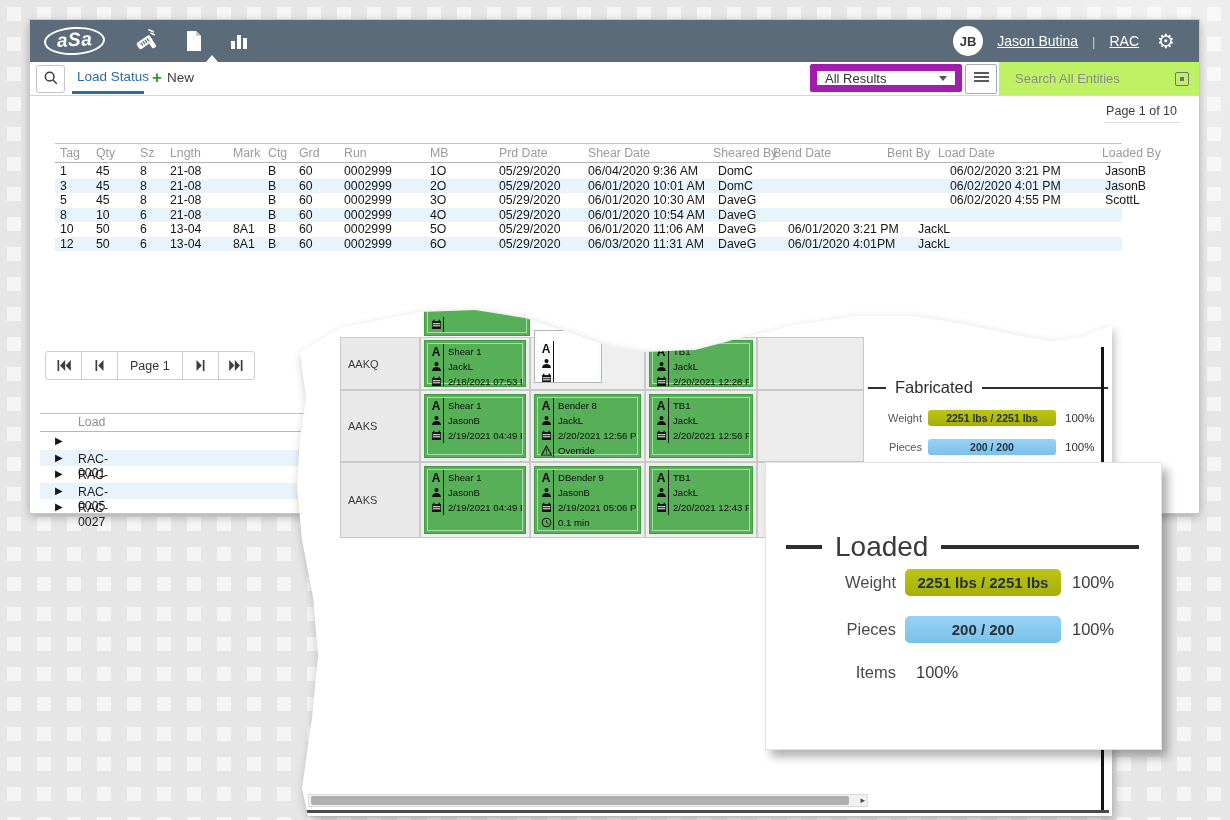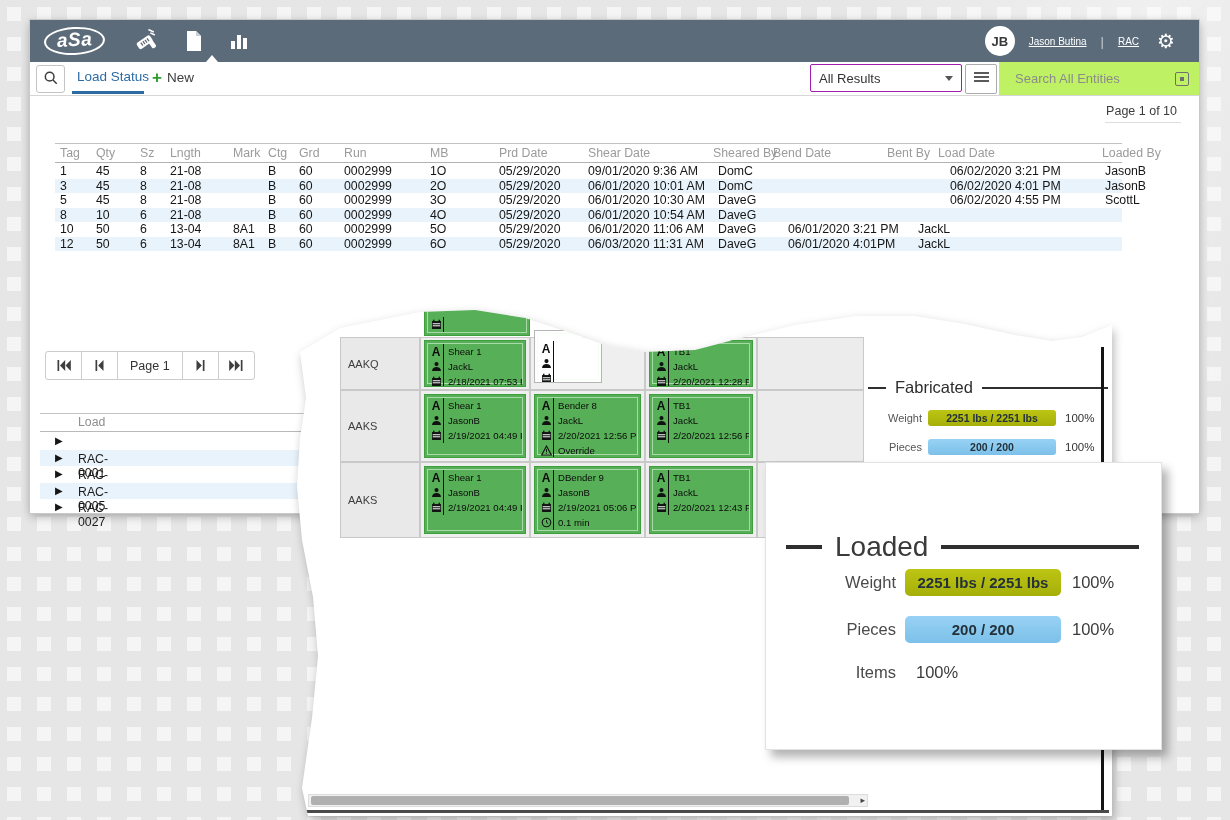--- a/index.html
+++ b/index.html
@@ -18,34 +18,34 @@
   #app-window{position:absolute;left:30px;top:20px;width:1169px;height:493px;background:#fff;
     box-shadow:0 3px 9px rgba(0,0,0,.30);outline:1px solid #c9c9c9;}
   
   #navbar{position:absolute;left:0;top:0;width:100%;height:42px;background:#5b6b7a;display:flex;align-items:center;}
   .logo{margin-left:14px;border:2px solid #fff;border-radius:50%;padding:0 11px 2px 11px;color:#fff;
     font-style:italic;font-weight:bold;font-size:19px;letter-spacing:.5px;transform:rotate(-3deg);}
   .nav-icon{margin-left:27px;display:flex;align-items:center;}
   .nav-right{margin-left:auto;display:flex;align-items:center;margin-right:24px;}
   .avatar{width:30px;height:30px;border-radius:50%;background:#fff;color:#3a3a3a;font-weight:bold;font-size:13px;
     display:flex;align-items:center;justify-content:center;}
-  .w-link{color:#fff;text-decoration:underline;font-size:10px;margin-left:14px;white-space:nowrap;}
+  .w-link{color:#fff;text-decoration:underline;font-size:14px;margin-left:14px;white-space:nowrap;}
   .nav-sep{color:#c6ced4;font-size:13px;margin-left:14px;}
   .gear{color:#fff;font-size:20px;margin-left:18px;font-family:"DejaVu Sans",sans-serif;line-height:1;}
   .nav-pointer{position:absolute;left:176px;bottom:0;width:0;height:0;
     border-left:6px solid transparent;border-right:6px solid transparent;border-bottom:7px solid #fff;}
   
   #toolbar{position:absolute;left:0;top:42px;width:100%;height:33px;background:#fff;border-bottom:1px solid #d6d6d6;}
   .search-btn{position:absolute;left:6px;top:3px;width:27px;height:26px;border:1px solid #c4c4c4;border-radius:3px;
     background:#fff;display:flex;align-items:center;justify-content:center;}
   .tab{position:absolute;left:47px;top:7px;font-size:13.5px;color:#2d6ca2;}
   .tab-underline{position:absolute;left:42px;top:29px;width:72px;height:3px;background:#2d6ca2;}
   .new-btn{position:absolute;left:122px;top:7px;display:flex;align-items:center;font-size:13.5px;color:#3c3c3c;}
   .plus{color:#2e9e2e;font-weight:bold;font-size:17px;margin-right:5px;line-height:1;}
-  .filter-select{position:absolute;left:780px;top:2px;width:152px;height:28px;border:1px solid #a21caf;border-radius:2px;
+  .filter-select{position:absolute;left:780px;top:2px;width:152px;height:28px;border:7px solid #a21caf;border-radius:2px;
     background:#fff;display:flex;align-items:center;font-size:13px;color:#333;padding:0 8px;box-sizing:border-box;}
   .chev{margin-left:auto;width:0;height:0;border-left:4.5px solid transparent;border-right:4.5px solid transparent;border-top:5.5px solid #555;}
   .lines-btn{position:absolute;left:935px;top:2px;width:30px;height:28px;border:1px solid #ababab;border-radius:2px;background:#fff;
     display:flex;align-items:center;justify-content:center;}
   .search-zone{position:absolute;left:969px;top:0;right:0;height:33px;background:#bef264;display:flex;align-items:center;}
   .search-zone input{background:transparent;border:none;outline:none;font-size:13px;color:#444;margin-left:14px;width:150px;
     font-family:"Liberation Sans",sans-serif;}
   .search-zone input::placeholder{color:#8b8b8b;opacity:1;}
   .boxed-caret{position:absolute;right:10px;top:10px;width:12px;height:12px;border:1.5px solid #6f6f6f;border-radius:2px;
     display:flex;align-items:center;justify-content:center;}
@@ -225,21 +225,21 @@
         <div style="position: absolute; left: 0px; top: 0px;">
           <div class="td" style="left: 30px; top: 144px;">1</div>
           <div class="td" style="left: 66px; top: 144px;">45</div>
           <div class="td" style="left: 110px; top: 144px;">8</div>
           <div class="td" style="left: 140px; top: 144px;">21-08</div>
           <div class="td" style="left: 238px; top: 144px;">B</div>
           <div class="td" style="left: 269px; top: 144px;">60</div>
           <div class="td" style="left: 314px; top: 144px;">0002999</div>
           <div class="td" style="left: 400px; top: 144px;">1O</div>
           <div class="td" style="left: 469px; top: 144px;">05/29/2020</div>
-          <div class="td" style="left: 558px; top: 144px;">09/01/2020  9:36 AM</div>
+          <div class="td" style="left: 558px; top: 144px;">06/04/2020  9:36 AM</div>
           <div class="td" style="left: 688px; top: 144px;">DomC</div>
           <div class="td" style="left: 920px; top: 144px;">06/02/2020  3:21 PM</div>
           <div class="td" style="left: 1075px; top: 144px;">JasonB</div>
         </div>
         <div class="band" style="left: 25px; top: 158.55px; width: 1067px; height: 14.55px;"></div>
         <div style="position: absolute; left: 0px; top: 0px;">
           <div class="td" style="left: 30px; top: 158.55px;">3</div>
           <div class="td" style="left: 66px; top: 158.55px;">45</div>
           <div class="td" style="left: 110px; top: 158.55px;">8</div>
           <div class="td" style="left: 140px; top: 158.55px;">21-08</div>

